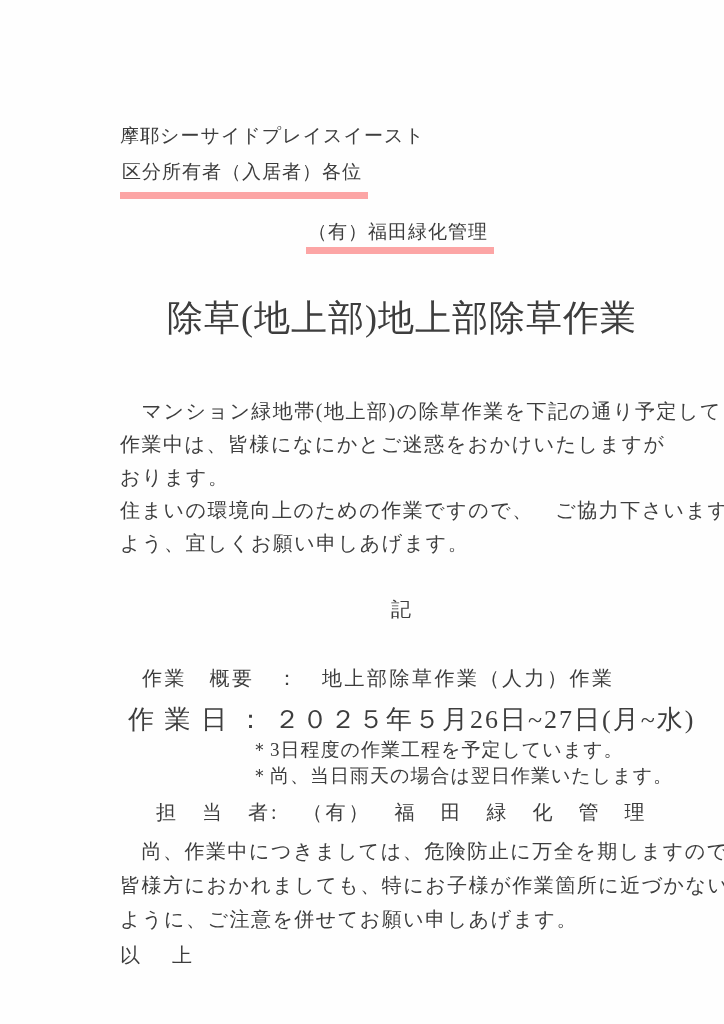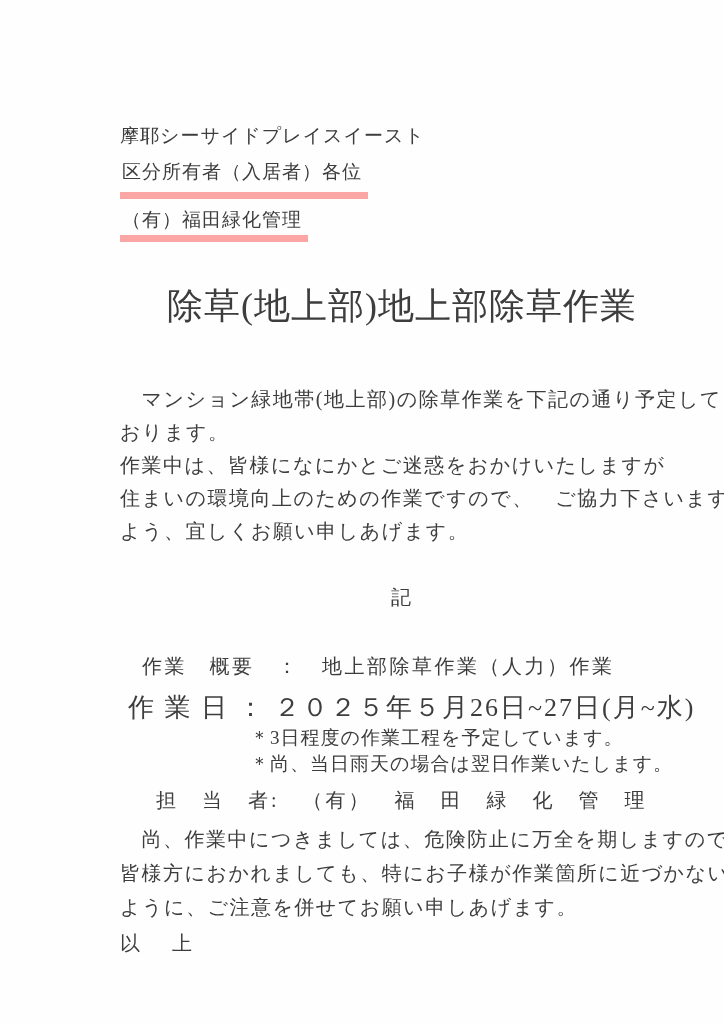--- a/index.html
+++ b/index.html
@@ -19,22 +19,22 @@
     line-height: 36px;
     letter-spacing: 1px;
     white-space: nowrap;
   }
   .underlined {
     display: inline-block;
     border-bottom: 7px solid #fca5a5;
     padding: 0 6px 2px 2px;
   }
   .sender-row {
-    text-align: left;
-    margin-top: 8px;
+    text-align: center;
+    margin-top: 20px;
     font-size: 19px;
     line-height: 26px;
     letter-spacing: 1px;
     padding-right: 4px;
   }
   .doc-title {
     margin: 40px 0 0 0;
     text-align: center;
     font-size: 36px;
     font-weight: normal;
@@ -110,22 +110,22 @@
   </div>
 
   <div class="sender-row">
     <span class="underlined">（有）福田緑化管理</span>
   </div>
 
   <h1 class="doc-title">除草(地上部)地上部除草作業</h1>
 
   <div class="intro">
     <div class="intro-line">　マンション緑地帯(地上部)の除草作業を下記の通り予定して</div>
+    <div class="intro-line">作業中は、皆様になにかとご迷惑をおかけいたしますが</div>
     <div class="intro-line">おります。</div>
-    <div class="intro-line">作業中は、皆様になにかとご迷惑をおかけいたしますが</div>
     <div class="intro-line">住まいの環境向上のための作業ですので、　ご協力下さいます</div>
     <div class="intro-line">よう、宜しくお願い申しあげます。</div>
   </div>
 
   <div class="record-marker">記</div>
 
   <div class="work-summary">作業　概要　：　地上部除草作業（人力）作業</div>
 
   <div class="work-date">作 業 日 ： ２０２５年５月26日~27日(月~水)</div>
 

